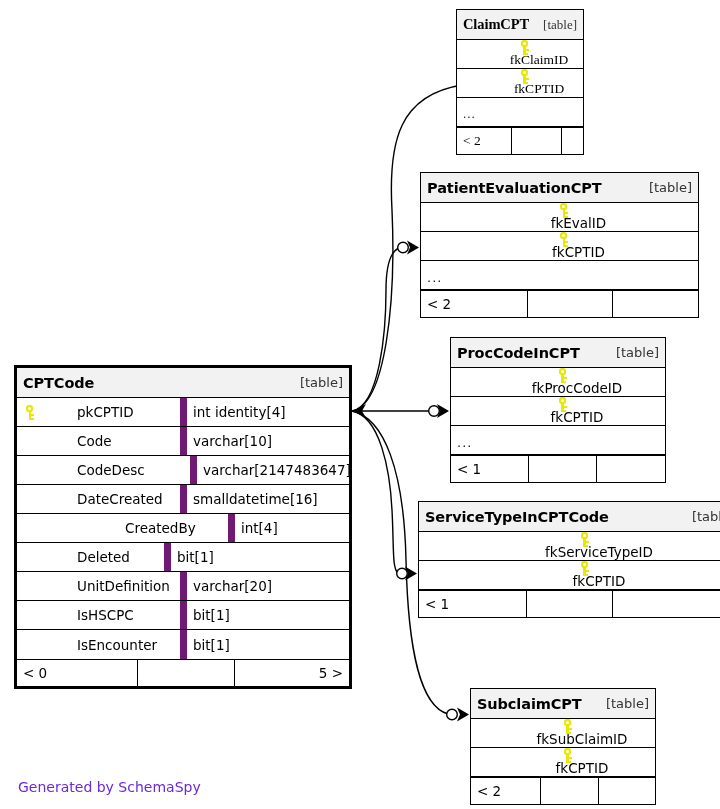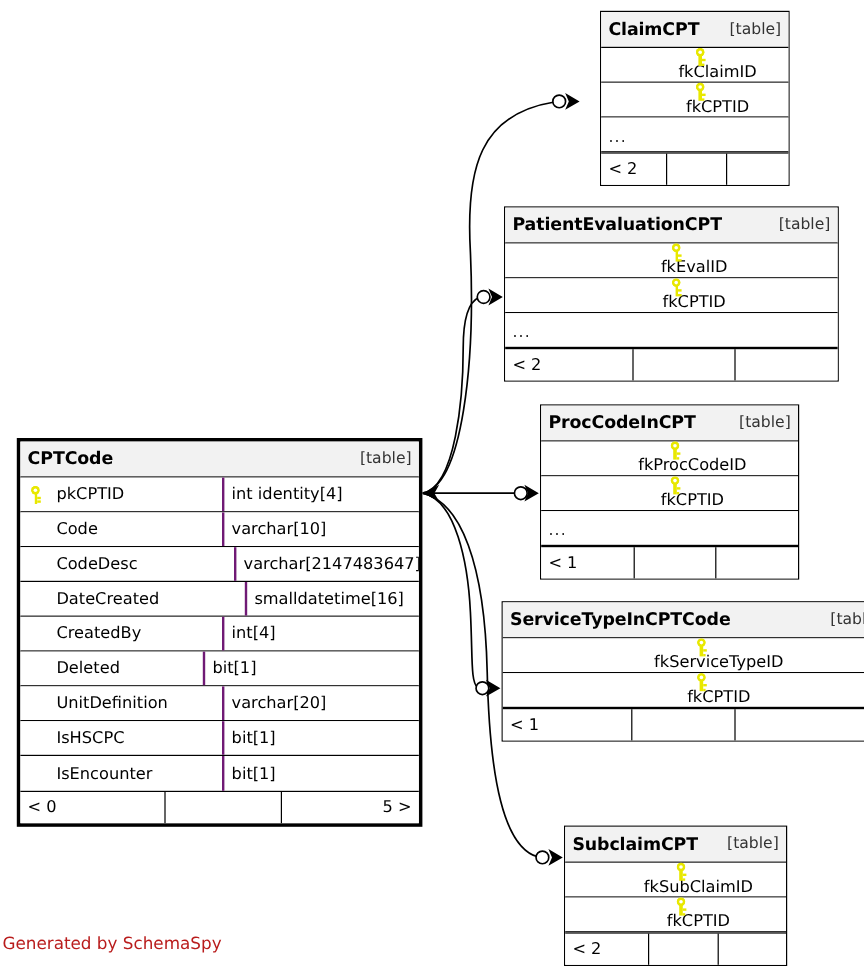--- a/index.html
+++ b/index.html
@@ -62,22 +62,23 @@
     white-space:nowrap;
   }
   .tbl-row:last-child{border-bottom:none;}
 
   
   .col-name{
     display:flex;align-items:center;
     box-sizing:border-box;
     height:100%;
     padding-left:8px;
-    border-right:2px solid #701a75;
+    border-right:7px solid #701a75;
     overflow:hidden;
+    gap:30px;
   }
   .col-type{
     display:flex;align-items:center;
     box-sizing:border-box;
     height:100%;
     padding-left:6px;
     flex:1 1 auto;
     overflow:hidden;
   }
 
@@ -144,23 +145,23 @@
     border-right:1px solid #000;
     padding:0 6px;
     overflow:hidden;
   }
   .tbl-foot .fc:last-child{border-right:none;}
   .fc.left{justify-content:flex-start;}
   .fc.right{justify-content:flex-end;}
 
   .footer-credit{
     position:absolute;
-    left:2px;top:779px;
+    left:18px;top:779px;
     font-size:14px;
-    color:#b91c1c;
+    color:#6d28d9;
     z-index:3;
     white-space:nowrap;
   }
 </style>
 </head>
 <body>
 
 <div id="canvas">
 
   <svg id="edges" viewBox="0 0 720 809" width="720" height="809">
@@ -226,28 +227,28 @@
         <div class="col-type">varchar[10]</div>
       </div>
       <div class="tbl-row">
         <div class="col-name" style="width:182px;">
           <span class="keyslot"></span>
           <span>CodeDesc</span>
         </div>
         <div class="col-type">varchar[2147483647]</div>
       </div>
       <div class="tbl-row">
-        <div class="col-name" style="width:189px;">
+        <div class="col-name" style="width:170px;">
           <span class="keyslot"></span>
           <span>DateCreated</span>
         </div>
         <div class="col-type">smalldatetime[16]</div>
       </div>
       <div class="tbl-row">
-        <div class="col-name" style="width:170px;">
+        <div class="col-name" style="width:170px;margin-left:48px;">
           <span class="keyslot"></span>
           <span>CreatedBy</span>
         </div>
         <div class="col-type">int[4]</div>
       </div>
       <div class="tbl-row">
         <div class="col-name" style="width:154px;">
           <span class="keyslot"></span>
           <span>Deleted</span>
         </div>
@@ -276,21 +277,21 @@
       </div>
     </div>
 
     <div class="tbl-foot">
       <div class="fc left" style="width:121px;">&lt; 0</div>
       <div class="fc" style="width:97px;"></div>
       <div class="fc right" style="flex:1 1 auto;">5 &gt;</div>
     </div>
   </div>
 
-  <div class="table-box" id="tbl-claimcpt" style="left:500px;top:9px;width:158px;">
+  <div class="table-box" id="tbl-claimcpt" style="left:456px;top:9px;width:128px;font-family:Liberation Serif, serif;">
     <div class="tbl-title">
       <span class="tname">ClaimCPT</span>
       <span class="ttag">[table]</span>
     </div>
     <div class="tbl-row row-single">
       <span class="keyicon">
         <i class="head"></i>
           <i class="hole"></i>
           <i class="shaft"></i>
           <i class="tooth1"></i>

